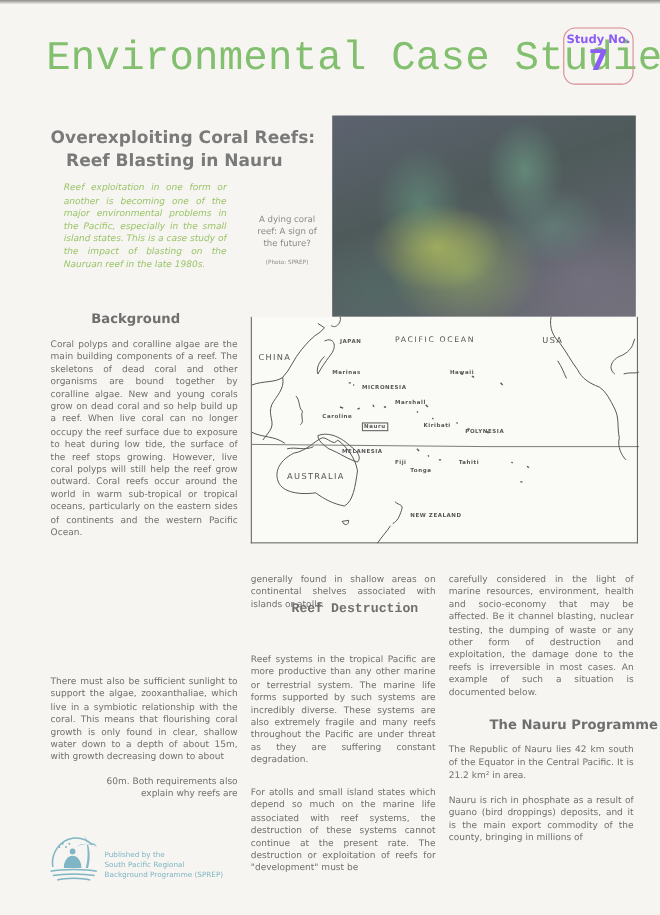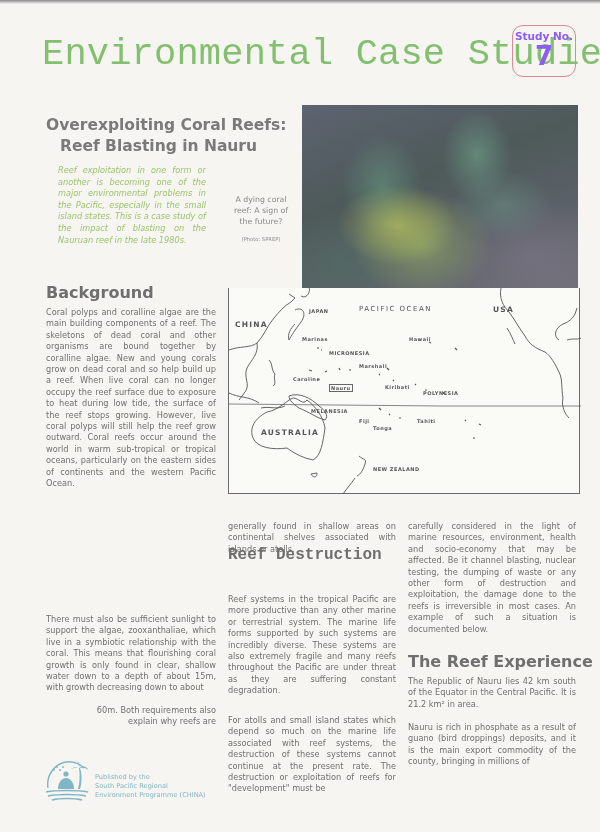--- a/index.html
+++ b/index.html
@@ -61,25 +61,25 @@
       linear-gradient(160deg, #5d6370 0%, #4e5a5a 40%, #5b6168 70%, #707078 100%);
   }
 
   .map {
     position: absolute; left: 228px; top: 288px; width: 352px; height: 206px;
     border: 1px solid #6a6a6a; border-top: none; box-sizing: border-box;
     background: #fafaf7;
   }
   .map svg { position: absolute; left: 0; top: 0; }
   .map .lbl { position: absolute; font-size: 5px; font-weight: bold; color: #555; letter-spacing: 0.5px; white-space: nowrap; }
-  .map .lbl.big { font-size: 7.5px; font-weight: bold; letter-spacing: 1.2px; }
+  .map .lbl.big { font-size: 7.5px; font-weight: normal; letter-spacing: 1.2px; }
   .map .lbl.ocean { font-size: 7px; letter-spacing: 1.5px; font-weight: normal; }
   .map .nauru-box { border: 0.8px solid #666; padding: 0 1px; }
 
-  .h2 { position: absolute; font-size: 16px; font-weight: bold; color: #6f6f6f; white-space: nowrap; }
+  .h2 { position: absolute; font-size: 12px; font-weight: bold; color: #6f6f6f; white-space: nowrap; margin-left: 37px; }
 
   .para {
     position: absolute; font-size: 8.2px; line-height: 11.4px; color: #707070;
     text-align: justify;
   }
   .para.r { text-align: right; }
 
   .logo { position: absolute; left: 44px; top: 758px; width: 46px; height: 44px; }
   .publisher {
     position: absolute; left: 95px; top: 773px; font-size: 6.6px; line-height: 9px; color: #7fb5c4;
@@ -165,21 +165,21 @@
   <div class="para" style="left:46px;top:614px;width:170px;">There must also be sufficient sunlight to support the algae, zooxanthaliae, which live in a symbiotic relationship with the coral. This means that flourishing coral growth is only found in clear, shallow water down to a depth of about 15m, with growth decreasing down to about</div>
   <div class="para r" style="left:46px;top:705px;width:170px;">60m. Both requirements also</div>
   <div class="para r" style="left:46px;top:716px;width:170px;">explain why reefs are</div>
 
   <div class="para" style="left:228px;top:521px;width:168px;">generally found in shallow areas on continental shelves associated with islands or atolls.</div>
   <div class="h2" style="left:228px;top:546px;font-family:Liberation Mono, monospace;">Reef Destruction</div>
   <div class="para" style="left:228px;top:715px;width:168px;">For atolls and small island states which depend so much on the marine life associated with reef systems, the destruction of these systems cannot continue at the present rate. The destruction or exploitation of reefs for "development" must be</div>
   <div class="para" style="left:228px;top:594px;width:168px;">Reef systems in the tropical Pacific are more productive than any other marine or terrestrial system. The marine life forms supported by such systems are incredibly diverse. These systems are also extremely fragile and many reefs throughout the Pacific are under threat as they are suffering constant degradation.</div>
 
   <div class="para" style="left:408px;top:521px;width:168px;">carefully considered in the light of marine resources, environment, health and socio-economy that may be affected. Be it channel blasting, nuclear testing, the dumping of waste or any other form of destruction and exploitation, the damage done to the reefs is irreversible in most cases. An example of such a situation is documented below.</div>
-  <div class="h2" style="left:408px;top:652px;">The Reef Experience</div>
+  <div class="h2" style="left:408px;top:652px;">The Nauru Programme</div>
   <div class="para" style="left:408px;top:676px;width:168px;">The Republic of Nauru lies 42 km south of the Equator in the Central Pacific. It is 21.2 km² in area.</div>
   <div class="para" style="left:408px;top:722px;width:168px;">Nauru is rich in phosphate as a result of guano (bird droppings) deposits, and it is the main export commodity of the county, bringing in millions of</div>
 
   <svg class="logo" viewBox="0 0 46 44">
     <g fill="none" stroke="#7fb5c4" stroke-width="1.4">
       <path d="M4,30 C2,18 10,6 22,4 C30,3 36,6 40,10"></path>
       <path d="M2,34 C12,32 34,32 44,34"></path>
       <path d="M4,38 C14,36 32,36 42,38"></path>
       <path d="M8,42 C16,40 30,40 38,42"></path>
     </g>
@@ -190,15 +190,15 @@
       <path d="M35,10 C30,8 28,10 26,12 C30,9 33,10 35,10 Z M35,10 C40,7 43,9 44,12 C41,9 38,9 35,10 Z M35,10 C36,5 34,3 32,2 C35,4 35,7 35,10 Z"></path>
       <circle cx="10" cy="12" r="0.9"></circle>
         <circle cx="13" cy="9" r="0.9"></circle>
         <circle cx="16" cy="12" r="0.9"></circle>
         <circle cx="19" cy="9" r="0.9"></circle>
     </g>
   </svg>
   <div class="publisher">
     <div>Published by the</div>
     <div>South Pacific Regional</div>
-    <div>Environment Programme (CHINA)</div>
+    <div>Background Programme (SPREP)</div>
   </div>
 </div>
 
 </body></html>

